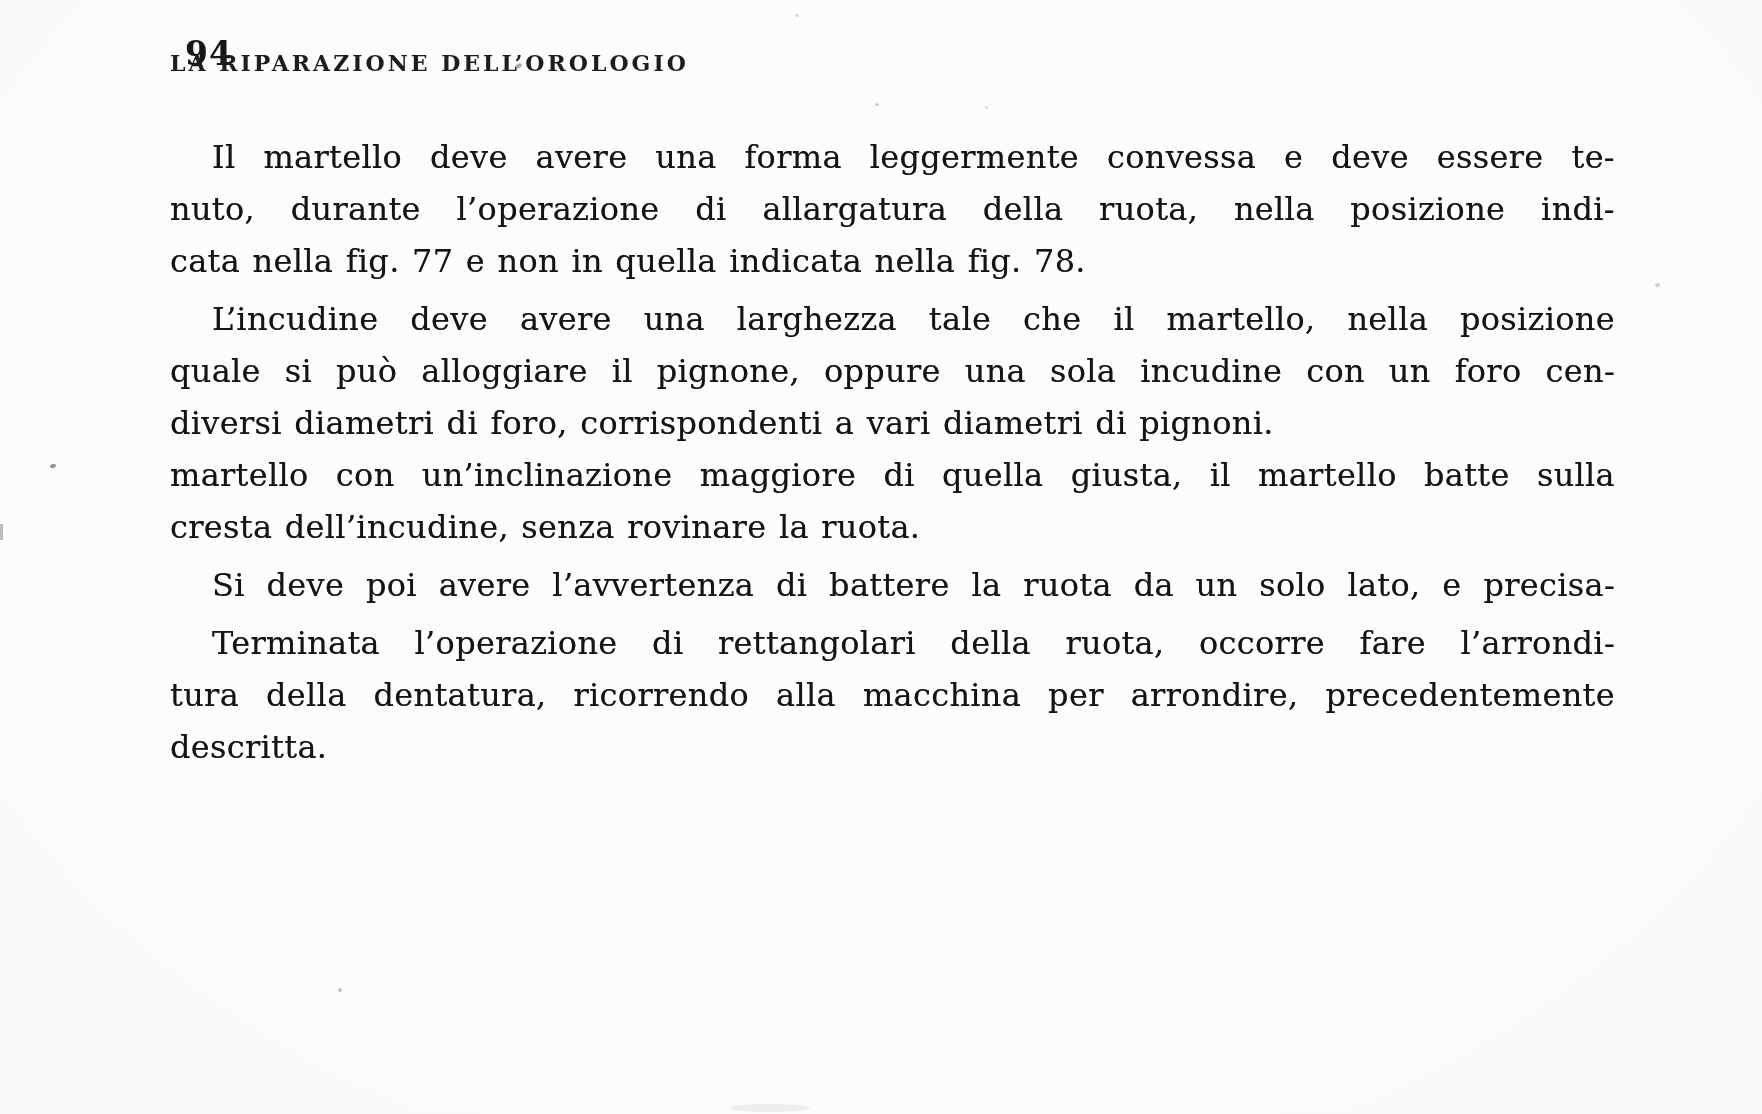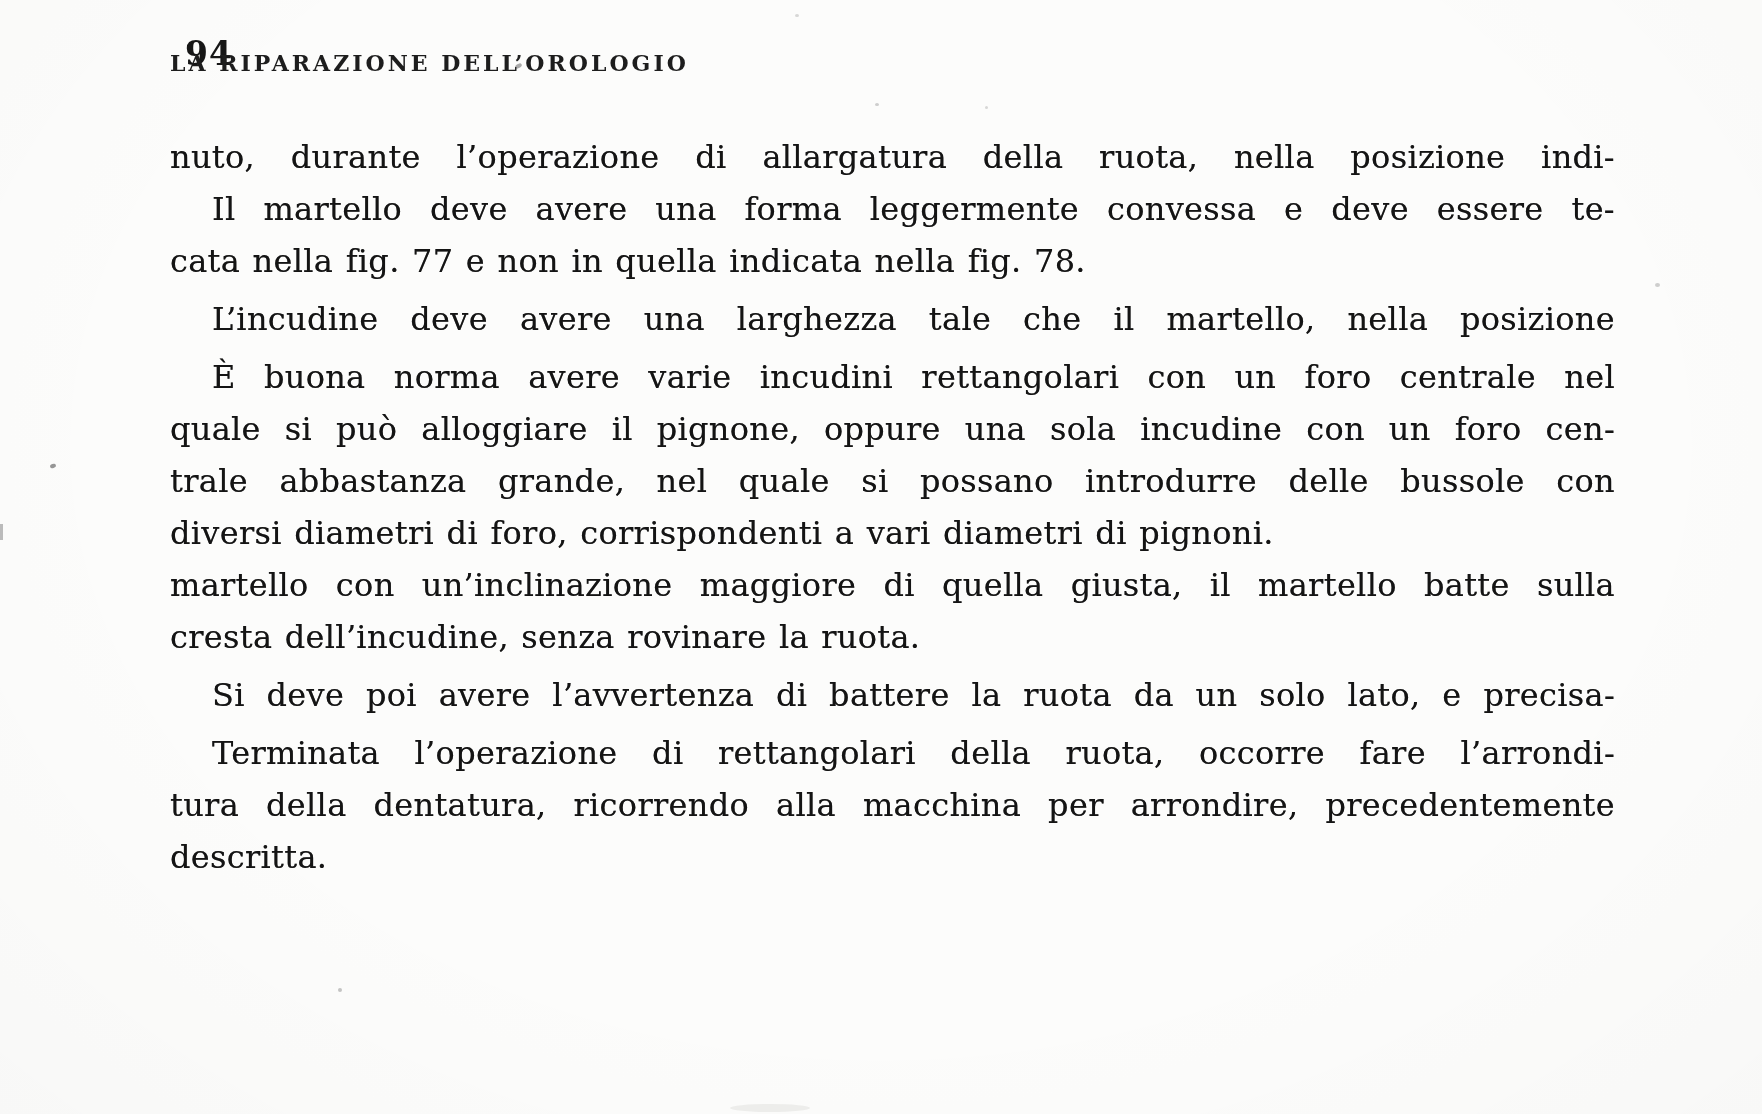--- a/index.html
+++ b/index.html
@@ -78,27 +78,25 @@
 </head>
 <body>
 
 <div class="scan-page">
 
   <div class="page-number">94</div>
 
   <div class="running-title">LA RIPARAZIONE DELL’OROLOGIO</div>
 
   <div class="body-text">
+    <div class="line indent">Il martello deve avere una forma leggermente convessa e deve essere te-</div>
     <div class="line">nuto, durante l’operazione di allargatura della ruota, nella posizione indi-</div>
-    <div class="line indent">Il martello deve avere una forma leggermente convessa e deve essere te-</div>
     <div class="line para-end">cata nella fig. 77 e non in quella indicata nella fig. 78.</div>
     <div class="line indent para-start">L’incudine deve avere una larghezza tale che il martello, nella posizione</div>
-    <div class="line indent para-start">È buona norma avere varie incudini rettangolari con un foro centrale nel</div>
     <div class="line">quale si può alloggiare il pignone, oppure una sola incudine con un foro cen-</div>
-    <div class="line">trale abbastanza grande, nel quale si possano introdurre delle bussole con</div>
     <div class="line para-end">diversi diametri di foro, corrispondenti a vari diametri di pignoni.</div>
     <div class="line">martello con un’inclinazione maggiore di quella giusta, il martello batte sulla</div>
     <div class="line para-end">cresta dell’incudine, senza rovinare la ruota.</div>
     <div class="line indent para-start">Si deve poi avere l’avvertenza di battere la ruota da un solo lato, e precisa-</div>
     <div class="line indent para-start">Terminata l’operazione di rettangolari della ruota, occorre fare l’arrondi-</div>
     <div class="line">tura della dentatura, ricorrendo alla macchina per arrondire, precedentemente</div>
     <div class="line para-end">descritta.</div>
   </div>
 
   <div class="speck" style="left:515px; top:64px;  width:7px; height:4px; opacity:.45; transform:rotate(-30deg); border-radius:40%;"></div>

